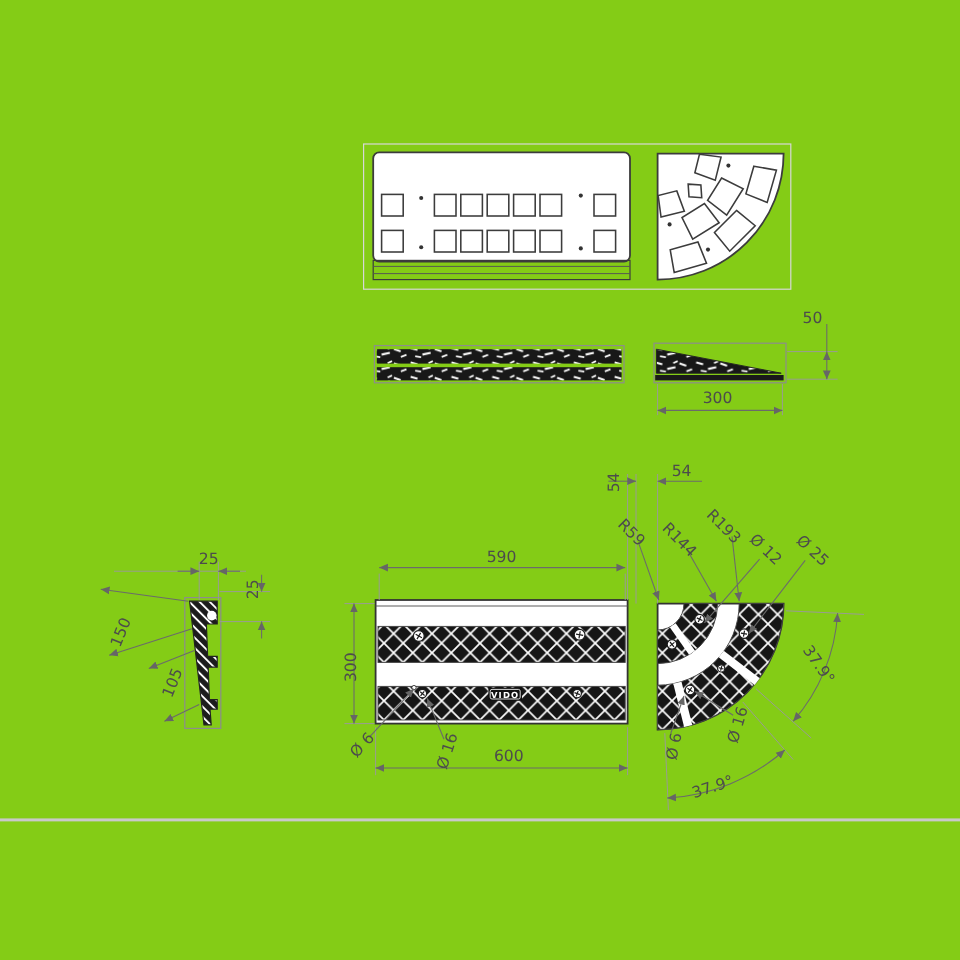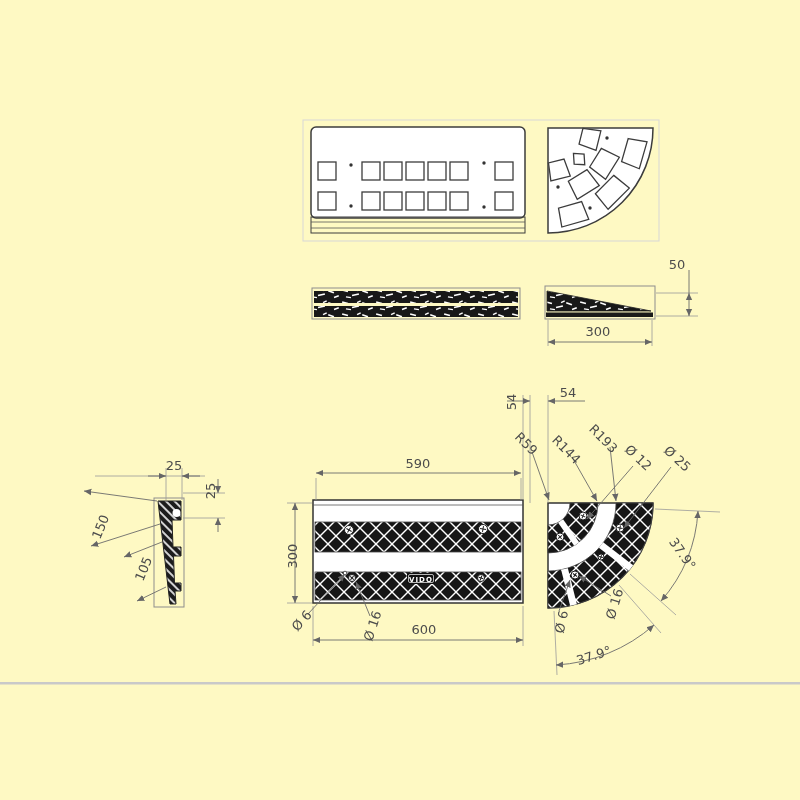--- a/index.html
+++ b/index.html
@@ -1,16 +1,16 @@
 <!DOCTYPE html>
 <html><head>
 <meta charset="utf-8">
 <style>
   html,body{margin:0;padding:0;background:#ffffff;}
-  .page{position:relative;width:800px;height:800px;background:#fef9c3;overflow:hidden;
+  .page{position:relative;width:800px;height:800px;background:#84cc16;overflow:hidden;
         font-family:"DejaVu Sans",sans-serif;}
   svg{position:absolute;left:0;top:0;}
   .outline{fill:#ffffff;stroke:#3c3c3c;stroke-width:1.5;}
   .thin{stroke:#3c3c3c;stroke-width:1;fill:none;}
   .hair{stroke:#555;stroke-width:.8;fill:none;}
   .faint{stroke:#d7d7d7;stroke-width:1;fill:none;}
   .boxgray{stroke:#8d8d8d;stroke-width:1;fill:none;}
   .ext{stroke:#9a9a9a;stroke-width:.8;fill:none;}
   .dim{stroke:#6b6b6b;stroke-width:.9;fill:none;}
   .lead{stroke:#6b6b6b;stroke-width:.9;fill:none;}

